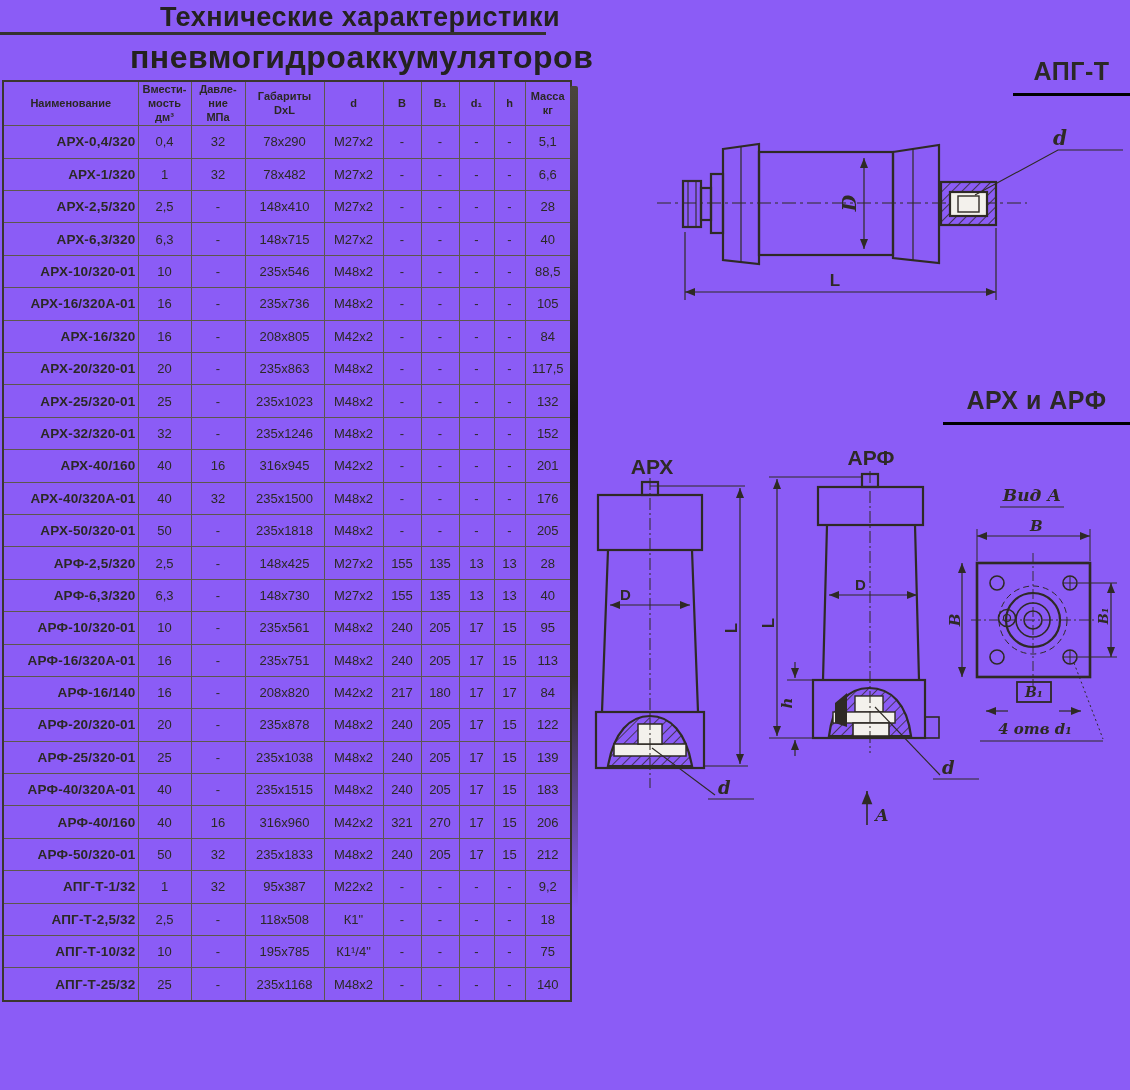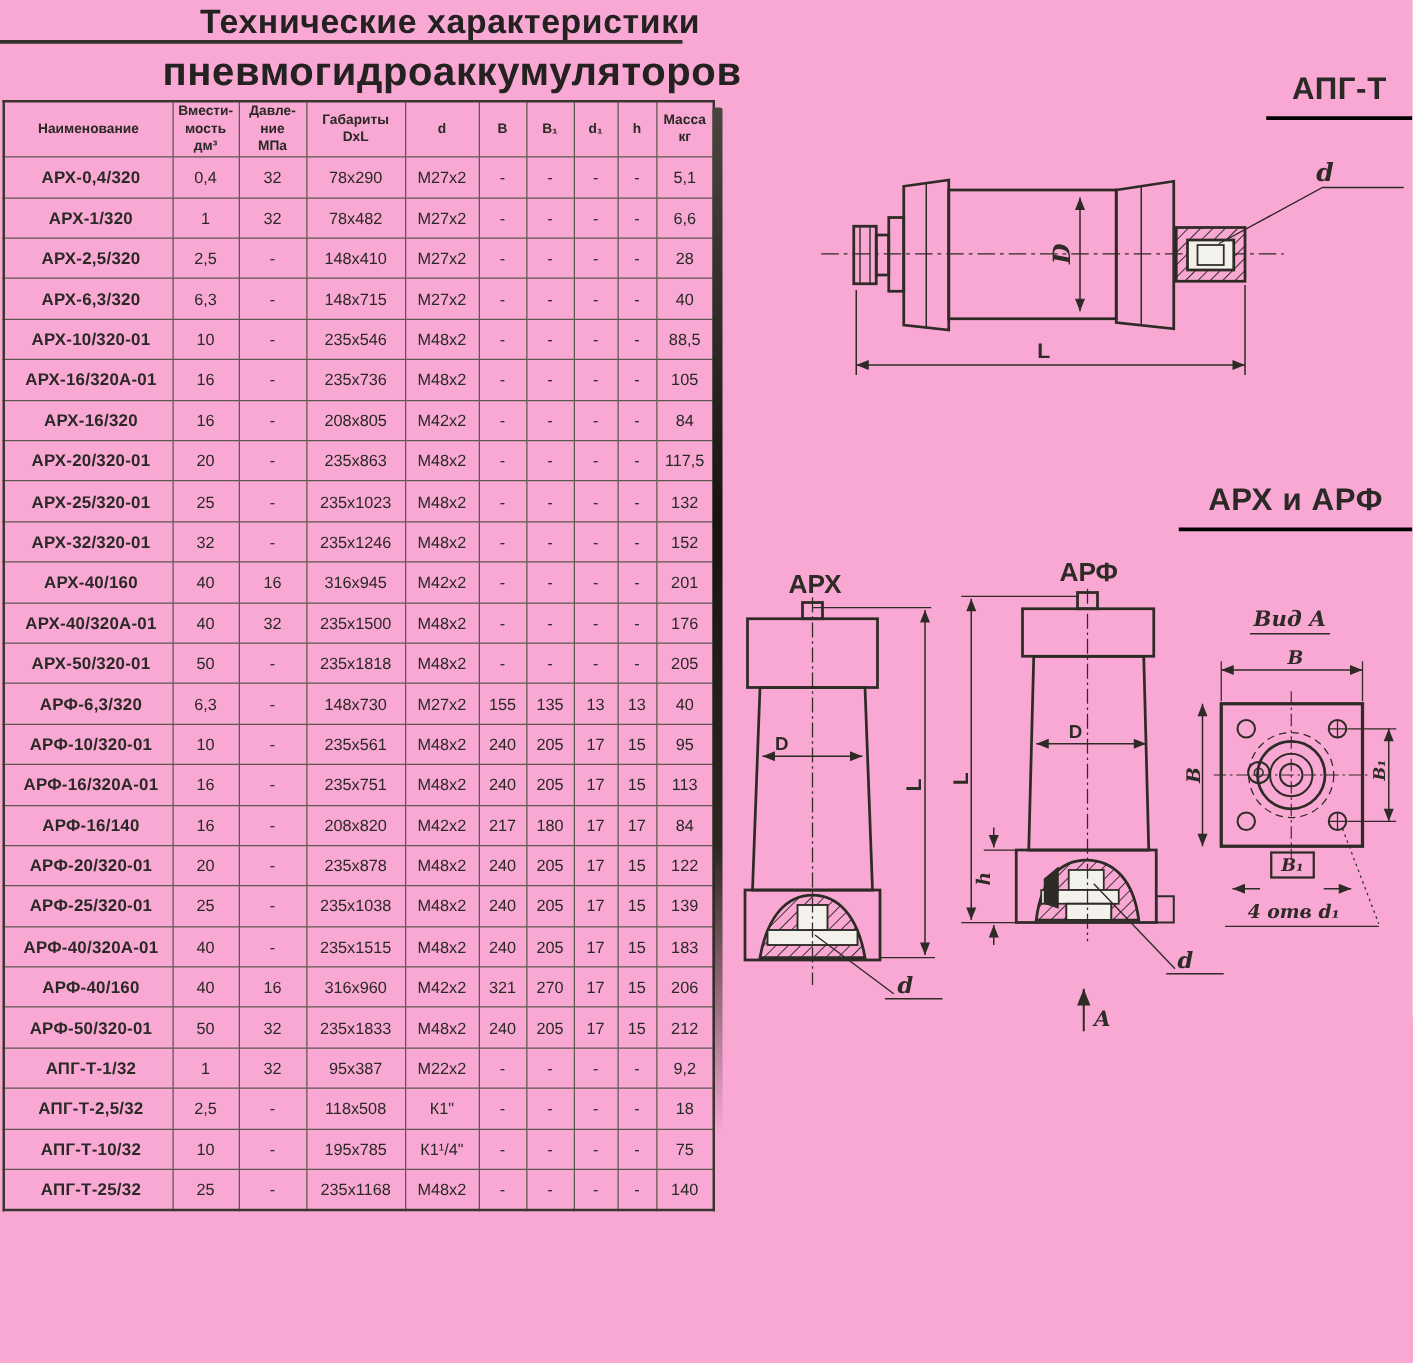--- a/index.html
+++ b/index.html
@@ -1,38 +1,38 @@
 <!DOCTYPE html>
 <html><head>
 <meta charset="utf-8">
 <style>
   html,body{margin:0;padding:0;background:#e8e6e0;}
   .page{
     position:relative; width:1130px; height:1090px; overflow:hidden;
-    background:#f9a8d4; color:#1e1c1a;
+    background:#8b5cf6; color:#1e1c1a;
     font-family:"Liberation Sans","DejaVu Sans",sans-serif;
   }
   
   .title1{position:absolute;left:130px;top:2px;width:460px;text-align:center;
     font-weight:700;font-size:27px;letter-spacing:.5px;color:#242220;}
   .title-underline{position:absolute;left:0;top:32px;width:546px;height:3px;background:#35322e;}
   .title2{position:absolute;left:130px;top:39px;width:460px;text-align:center;
     font-weight:700;font-size:32px;letter-spacing:.5px;color:#242220;}
   .hd{position:absolute;text-align:center;font-weight:700;font-size:25px;color:#2b2926;
     border-bottom:3px solid #000000;padding-bottom:7px;letter-spacing:.5px;}
   .hd-apgt{left:1013px;top:57px;width:117px;}
   .hd-arharf{left:943px;top:386px;width:187px;}
   
   table.spec{position:absolute;left:2px;top:80px;width:568px;border-collapse:collapse;
     table-layout:fixed;border:2px solid #3a362f;}
   .spec th{border:1px solid #5d574e;font-weight:700;font-size:11px;line-height:1.25;
     text-align:center;vertical-align:middle;white-space:pre-line;height:40px;padding:1px 1px;color:#2a2824;}
   .spec td{border:1px solid #5d574e;height:31.4px;font-size:13px;text-align:center;
     vertical-align:middle;color:#2b2926;padding:0 2px;}
-  .spec td.name-cell{text-align:center;padding-left:6px;font-weight:700;font-size:13.5px;
+  .spec td.name-cell{text-align:right;padding-left:6px;font-weight:700;font-size:13.5px;
     letter-spacing:.2px;white-space:nowrap;}
   
   .scan-strip{position:absolute;left:570px;top:86px;width:8px;height:822px;
     background:linear-gradient(180deg,#4a453d 0%,#17140f 40%,#2c2820 72%,rgba(44,40,32,0) 100%);
     border-radius:2px;}
   
   svg{position:absolute;overflow:visible;}
   .svg-apgt{left:645px;top:62px;width:485px;height:255px;}
   .svg-arh{left:590px;top:450px;width:190px;height:375px;}
   .svg-arf{left:755px;top:445px;width:235px;height:395px;}
@@ -236,20 +236,32 @@
           <td class="val-cell">-</td>
           <td class="val-cell">235x1818</td>
           <td class="val-cell">М48x2</td>
           <td class="val-cell">-</td>
           <td class="val-cell">-</td>
           <td class="val-cell">-</td>
           <td class="val-cell">-</td>
           <td class="val-cell">205</td>
         </tr>
         <tr>
+          <td class="name-cell">АРФ-2,5/320</td>
+          <td class="val-cell">2,5</td>
+          <td class="val-cell">-</td>
+          <td class="val-cell">148x425</td>
+          <td class="val-cell">М27x2</td>
+          <td class="val-cell">155</td>
+          <td class="val-cell">135</td>
+          <td class="val-cell">13</td>
+          <td class="val-cell">13</td>
+          <td class="val-cell">28</td>
+        </tr>
+        <tr>
           <td class="name-cell">АРФ-6,3/320</td>
           <td class="val-cell">6,3</td>
           <td class="val-cell">-</td>
           <td class="val-cell">148x730</td>
           <td class="val-cell">М27x2</td>
           <td class="val-cell">155</td>
           <td class="val-cell">135</td>
           <td class="val-cell">13</td>
           <td class="val-cell">13</td>
           <td class="val-cell">40</td>

